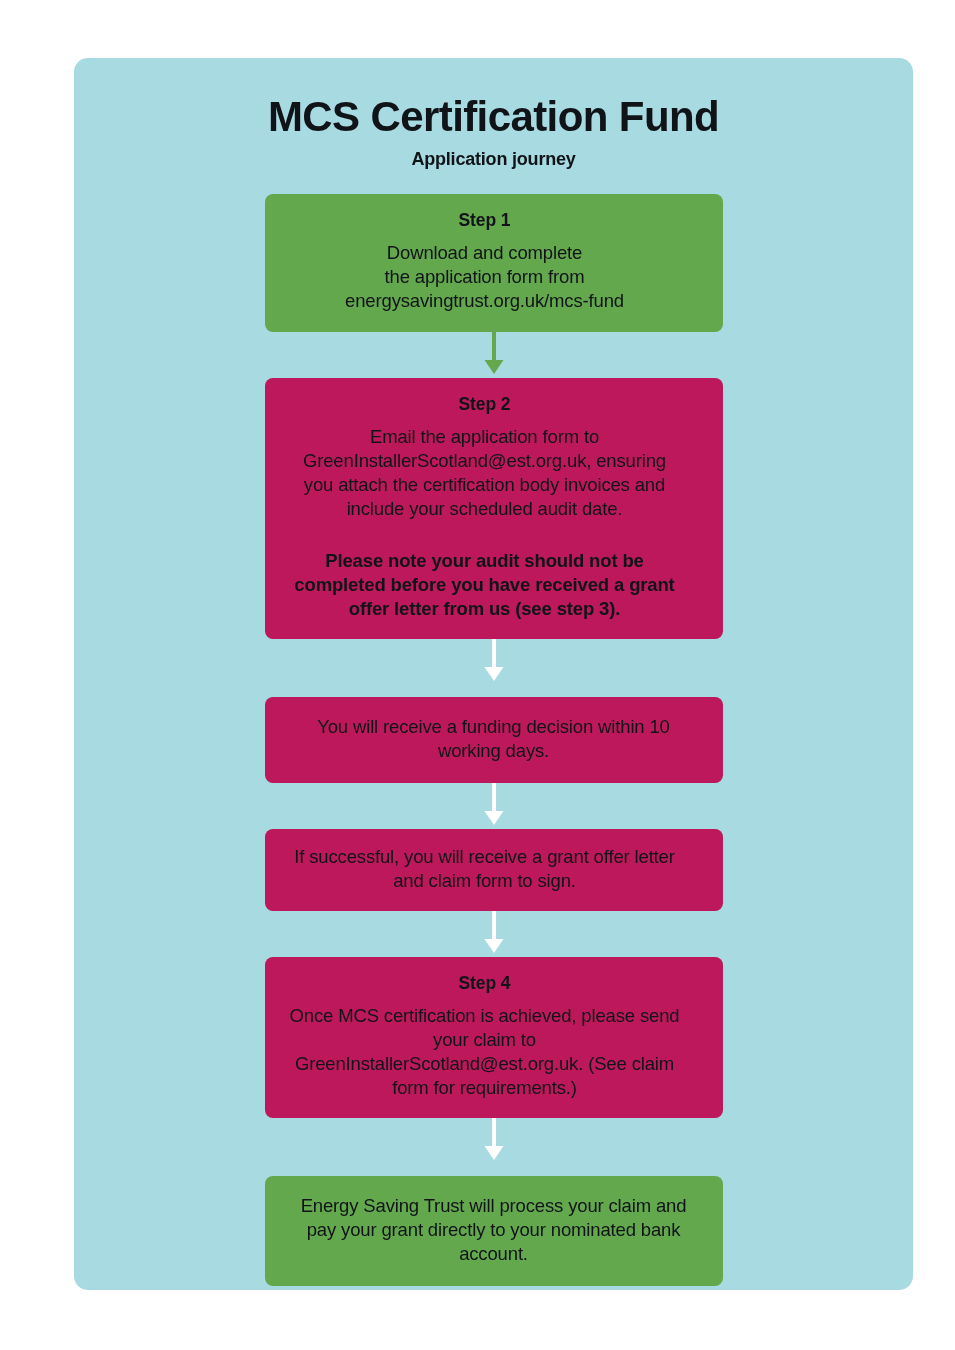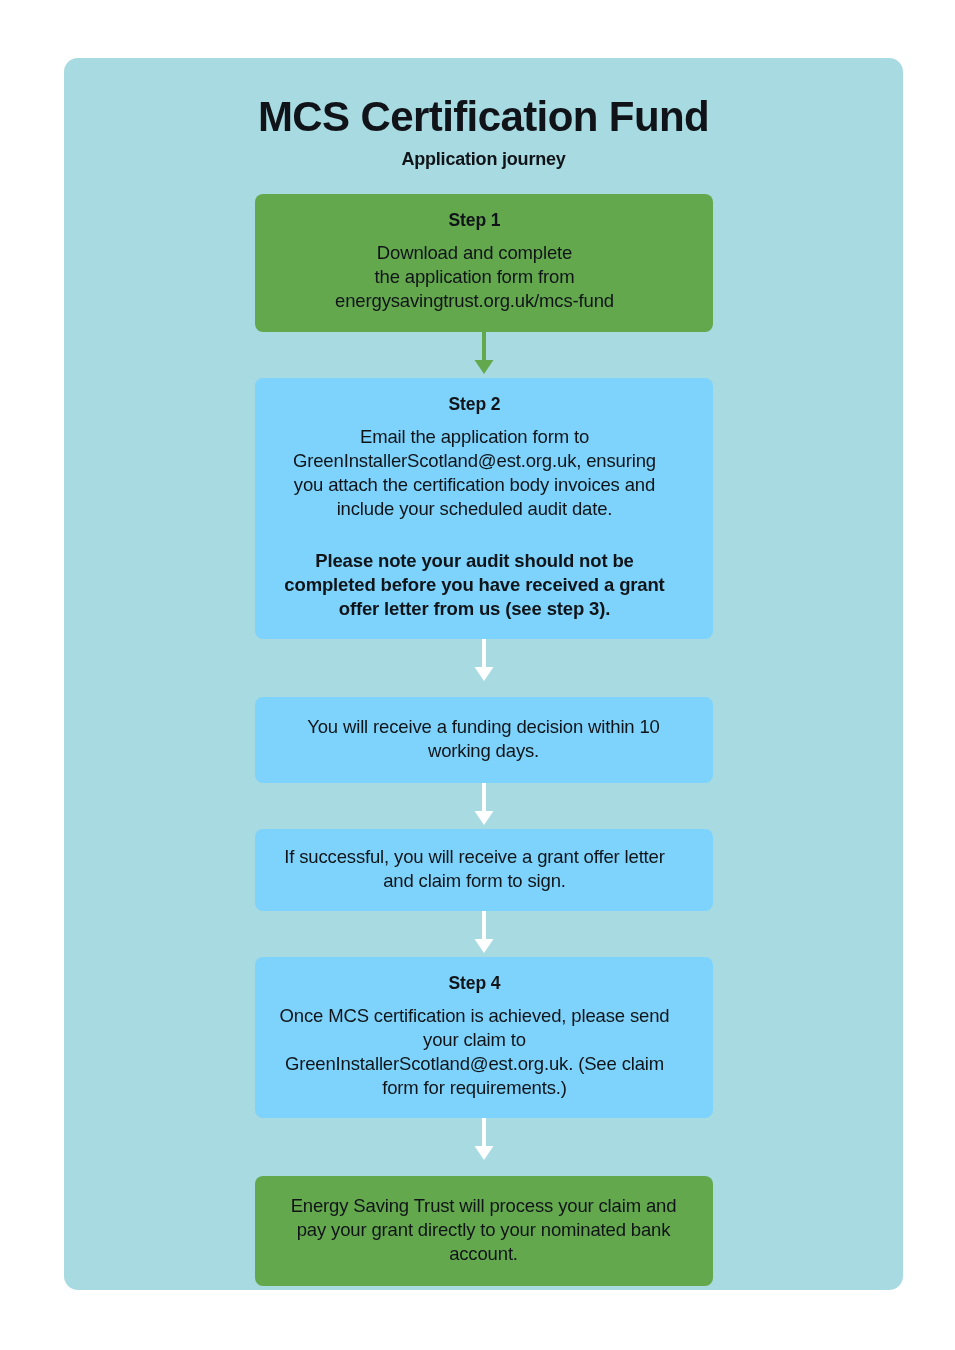--- a/index.html
+++ b/index.html
@@ -18,21 +18,21 @@
     position: relative;
     width: 955px;
     height: 1350px;
     background: #ffffff;
     overflow: hidden;
   }
 
   
   #card {
     position: absolute;
-    left: 64px;
+    left: 74px;
     top: 58px;
     width: 839px;
     height: 1232px;
     background: #a8dae2;
     border-radius: 14px;
     box-sizing: border-box;
     padding: 0;
   }
 
   
@@ -71,21 +71,21 @@
     box-sizing: border-box;
     border-radius: 8px;
     padding: 16px 40px 18px 22px;
     text-align: center;
     color: #101418;
   }
   .node.green {
     background: #64a84e;
   }
   .node.white {
-    background: #7dd3fc;
+    background: #be185d;
   }
 
   .step-label {
     font-size: 17.5px;
     font-weight: 700;
     letter-spacing: -0.1px;
     margin: 0 0 10px 0;
     line-height: 1.2;
   }
 

